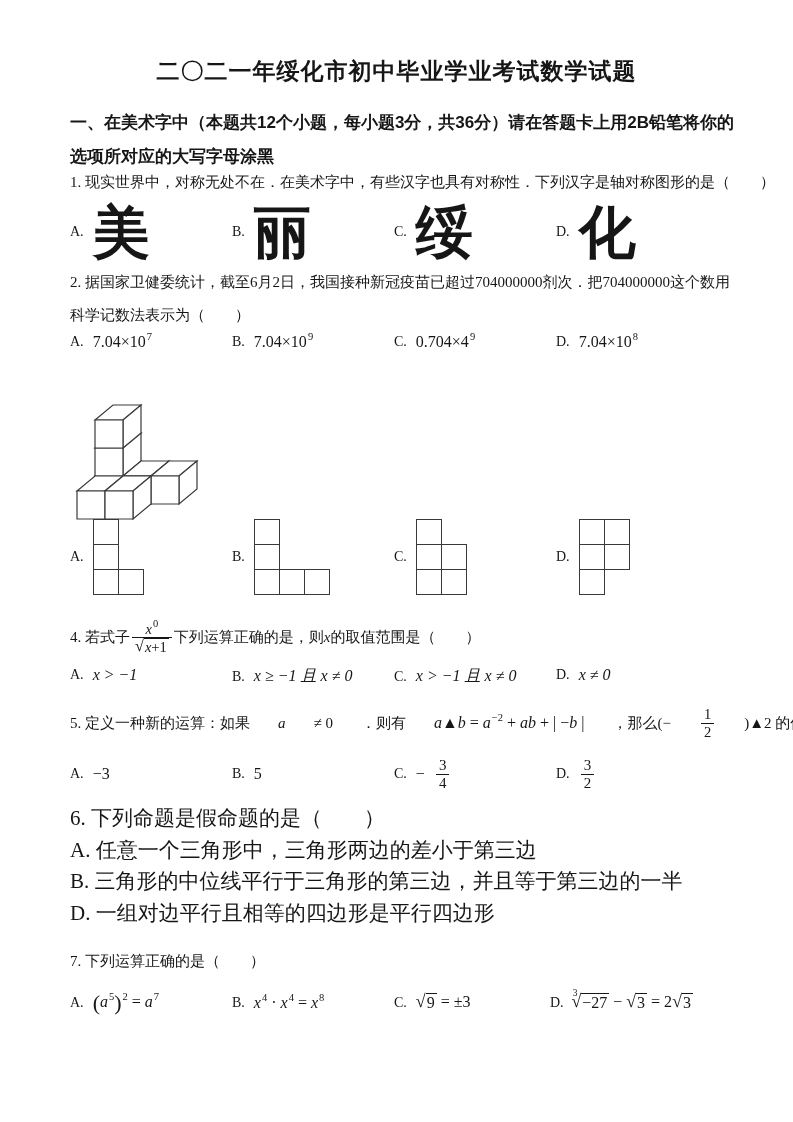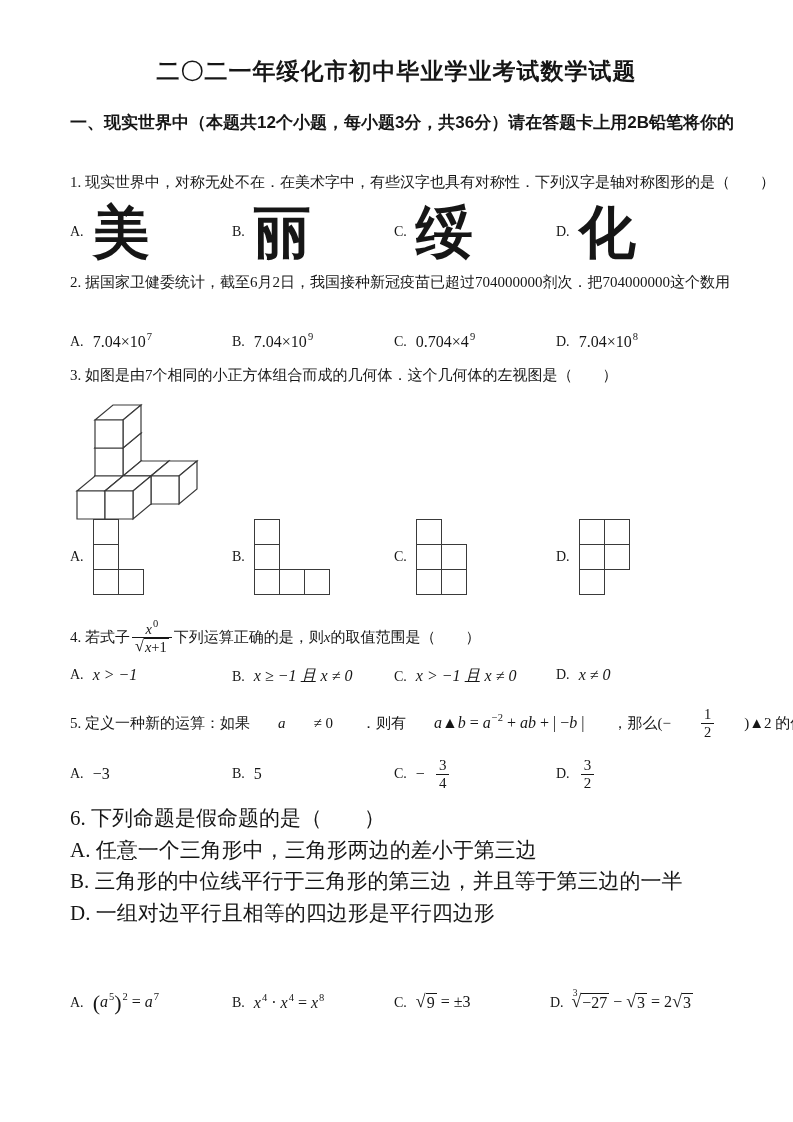--- a/index.html
+++ b/index.html
@@ -52,21 +52,22 @@
   .bigparen{font-size:22px;vertical-align:-3px;font-style:normal;}
 </style>
 </head>
 <body>
 
 <div class="page">
 
   <div class="abs title">二〇二一年绥化市初中毕业学业考试数学试题</div>
 
   <div class="abs sechead">
-    <div class="nowrap">一、现实世界中（本题共12个小题，每小题3分，共36分）请在答题卡上用2B铅笔将你的</div>
+    <div class="nowrap">一、在美术字中（本题共12个小题，每小题3分，共36分）请在答题卡上用2B铅笔将你的</div>
+    <div class="nowrap">选项所对应的大写字母涂黑</div>
   </div>
 
   <div class="abs stem nowrap" style="left:70px;top:173px;">1. 现实世界中，对称无处不在．在美术字中，有些汉字也具有对称性．下列汉字是轴对称图形的是（　　）</div>
   <div>
     <span class="opt" style="left:70px;top:200px;height:64px;">
       <span class="olabel">A.</span>
       <span class="bigchar">美</span>
     </span>
     <span class="opt" style="left:232px;top:200px;height:64px;">
       <span class="olabel">B.</span>
@@ -77,41 +78,41 @@
       <span class="bigchar">绥</span>
     </span>
     <span class="opt" style="left:556px;top:200px;height:64px;">
       <span class="olabel">D.</span>
       <span class="bigchar">化</span>
     </span>
   </div>
 
   <div class="abs stem" style="left:70px;top:266px;line-height:33px;">
     <div class="nowrap">2. 据国家卫健委统计，截至6月2日，我国接种新冠疫苗已超过704000000剂次．把704000000这个数用</div>
+    <div class="nowrap">科学记数法表示为（　　）</div>
   </div>
   <div>
     <span class="opt" style="left:70px;top:332px;">
       <span class="olabel">A.</span>
       <span class="mtext"><span>7.04×10</span><sup class="exp">7</sup></span>
     </span>
     <span class="opt" style="left:232px;top:332px;">
       <span class="olabel">B.</span>
       <span class="mtext"><span>7.04×10</span><sup class="exp">9</sup></span>
     </span>
     <span class="opt" style="left:394px;top:332px;">
       <span class="olabel">C.</span>
       <span class="mtext"><span>0.704×4</span><sup class="exp">9</sup></span>
     </span>
     <span class="opt" style="left:556px;top:332px;">
       <span class="olabel">D.</span>
       <span class="mtext"><span>7.04×10</span><sup class="exp">8</sup></span>
     </span>
   </div>
 
-  <div class="abs stem nowrap" style="left:70px;top:366px;">3. 如图是由7个相同的小正方体组合而成的几何体．这个几何体的左视图是（　　）</div>
   <svg class="abs" style="left:72px;top:394px;" width="150" height="130">
       <polygon points="23,82 41,67 69,67 51,82" fill="#ffffff" stroke="#3a3a3a" stroke-width="1.2"></polygon>
       <polygon points="51,82 69,67 69,95 51,110" fill="#ffffff" stroke="#3a3a3a" stroke-width="1.2"></polygon>
       <polygon points="23,82 51,82 51,110 23,110" fill="#ffffff" stroke="#3a3a3a" stroke-width="1.2"></polygon>
       <polygon points="23,54 41,39 69,39 51,54" fill="#ffffff" stroke="#3a3a3a" stroke-width="1.2"></polygon>
       <polygon points="51,54 69,39 69,67 51,82" fill="#ffffff" stroke="#3a3a3a" stroke-width="1.2"></polygon>
       <polygon points="23,54 51,54 51,82 23,82" fill="#ffffff" stroke="#3a3a3a" stroke-width="1.2"></polygon>
       <polygon points="23,26 41,11 69,11 51,26" fill="#ffffff" stroke="#3a3a3a" stroke-width="1.2"></polygon>
       <polygon points="51,26 69,11 69,39 51,54" fill="#ffffff" stroke="#3a3a3a" stroke-width="1.2"></polygon>
       <polygon points="23,26 51,26 51,54 23,54" fill="#ffffff" stroke="#3a3a3a" stroke-width="1.2"></polygon>
@@ -241,20 +242,21 @@
     </span>
   </div>
 
   <div class="abs q6block">
     <div class="q6line">6. 下列命题是假命题的是（　　）</div>
     <div class="q6line"><span>A.</span>&nbsp;<span>任意一个三角形中，三角形两边的差小于第三边</span></div>
     <div class="q6line"><span>B.</span>&nbsp;<span>三角形的中位线平行于三角形的第三边，并且等于第三边的一半</span></div>
     <div class="q6line"><span>D.</span>&nbsp;<span>一组对边平行且相等的四边形是平行四边形</span></div>
   </div>
 
+  <div class="abs stem nowrap" style="left:70px;top:952px;">7. 下列运算正确的是（　　）</div>
   <div>
     <span class="opt" style="left:70px;top:982px;height:42px;">
       <span class="olabel">A.</span>
       <span class="mtext"><span class="bigparen">(</span><span class="it">a</span><sup class="exp">5</sup><span class="bigparen">)</span><sup class="exp">2</sup><span> = </span><span class="it">a</span><sup class="exp">7</sup></span>
     </span>
     <span class="opt" style="left:232px;top:982px;height:42px;">
       <span class="olabel">B.</span>
       <span class="mtext"><span class="it">x</span><sup class="exp">4</sup><span> · </span><span class="it">x</span><sup class="exp">4</sup><span> = </span><span class="it">x</span><sup class="exp">8</sup></span>
     </span>
     <span class="opt" style="left:394px;top:982px;height:42px;">

